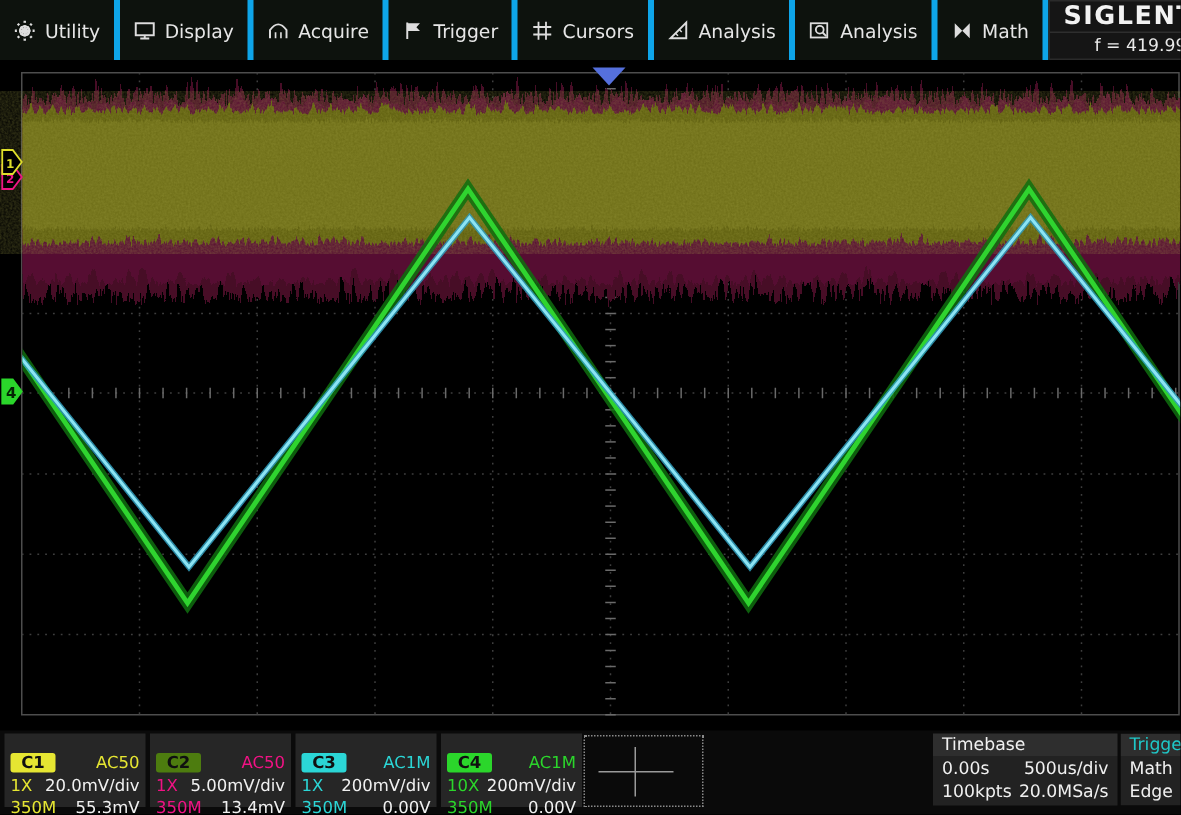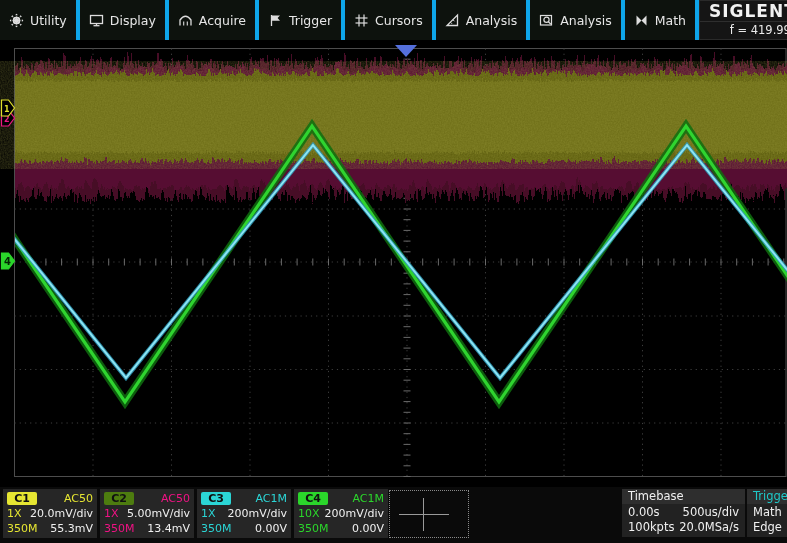--- a/index.html
+++ b/index.html
@@ -20,21 +20,21 @@
   .brand-freq{border-top:1px solid #2e2e2e;height:17px;line-height:16px;text-align:center;
               font-size:11.5px;color:#eaeaea;}
 
   
   .scope{position:relative;width:787px;height:447px;background:#000;}
   .scope svg{position:absolute;left:0;top:0;}
 
   
   .bottombar{position:relative;width:787px;height:56px;background:#0a0a0a;}
   .chbox{position:absolute;top:2px;width:94px;height:49px;background:#262626;
-         font-size:11px;line-height:14px;padding:2px 4px;box-sizing:border-box;cursor:default;}
+         font-size:11px;line-height:14px;padding:12px 4px;box-sizing:border-box;cursor:default;}
   .chrow{display:flex;justify-content:space-between;align-items:center;height:15px;}
   .chbadge{display:inline-block;width:30px;height:13px;line-height:13px;text-align:center;
            border-radius:2px;color:#101010;font-weight:bold;font-size:11px;}
   .val{color:#f0f0f0;}
   .panel{position:absolute;top:2px;box-sizing:border-box;font-size:11.5px;}
   .panel-h{background:#2e2e2e;height:15px;line-height:15px;padding:0 6px;color:#f0f0f0;}
   .panel-b{background:#222;padding:1px 6px 2px;}
   .prow{display:flex;justify-content:space-between;height:15px;line-height:15px;color:#f0f0f0;}
   .addbox{position:absolute;left:389px;top:3px;width:78px;height:46px;border:1px dotted #8a8a8a;}
   .addbox .ph{position:absolute;left:9px;top:23px;width:50px;height:1px;background:#9a9a9a;}

